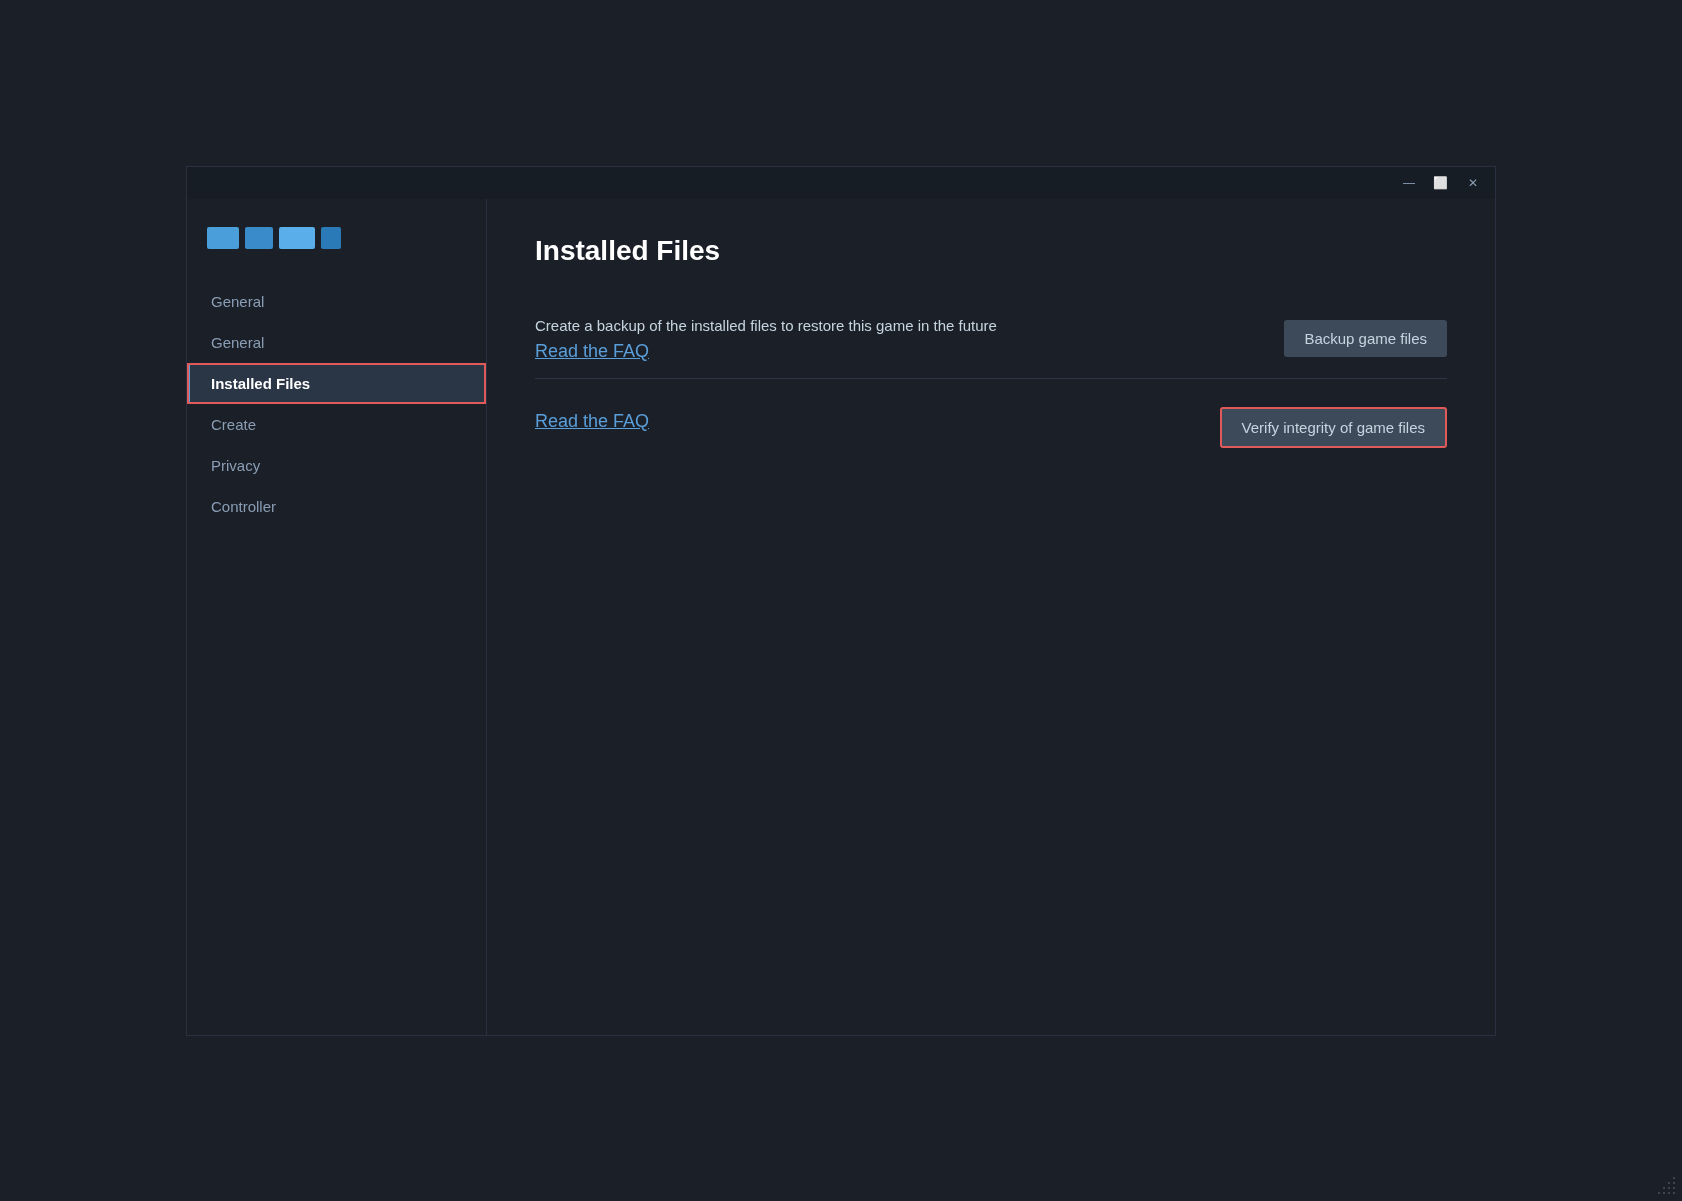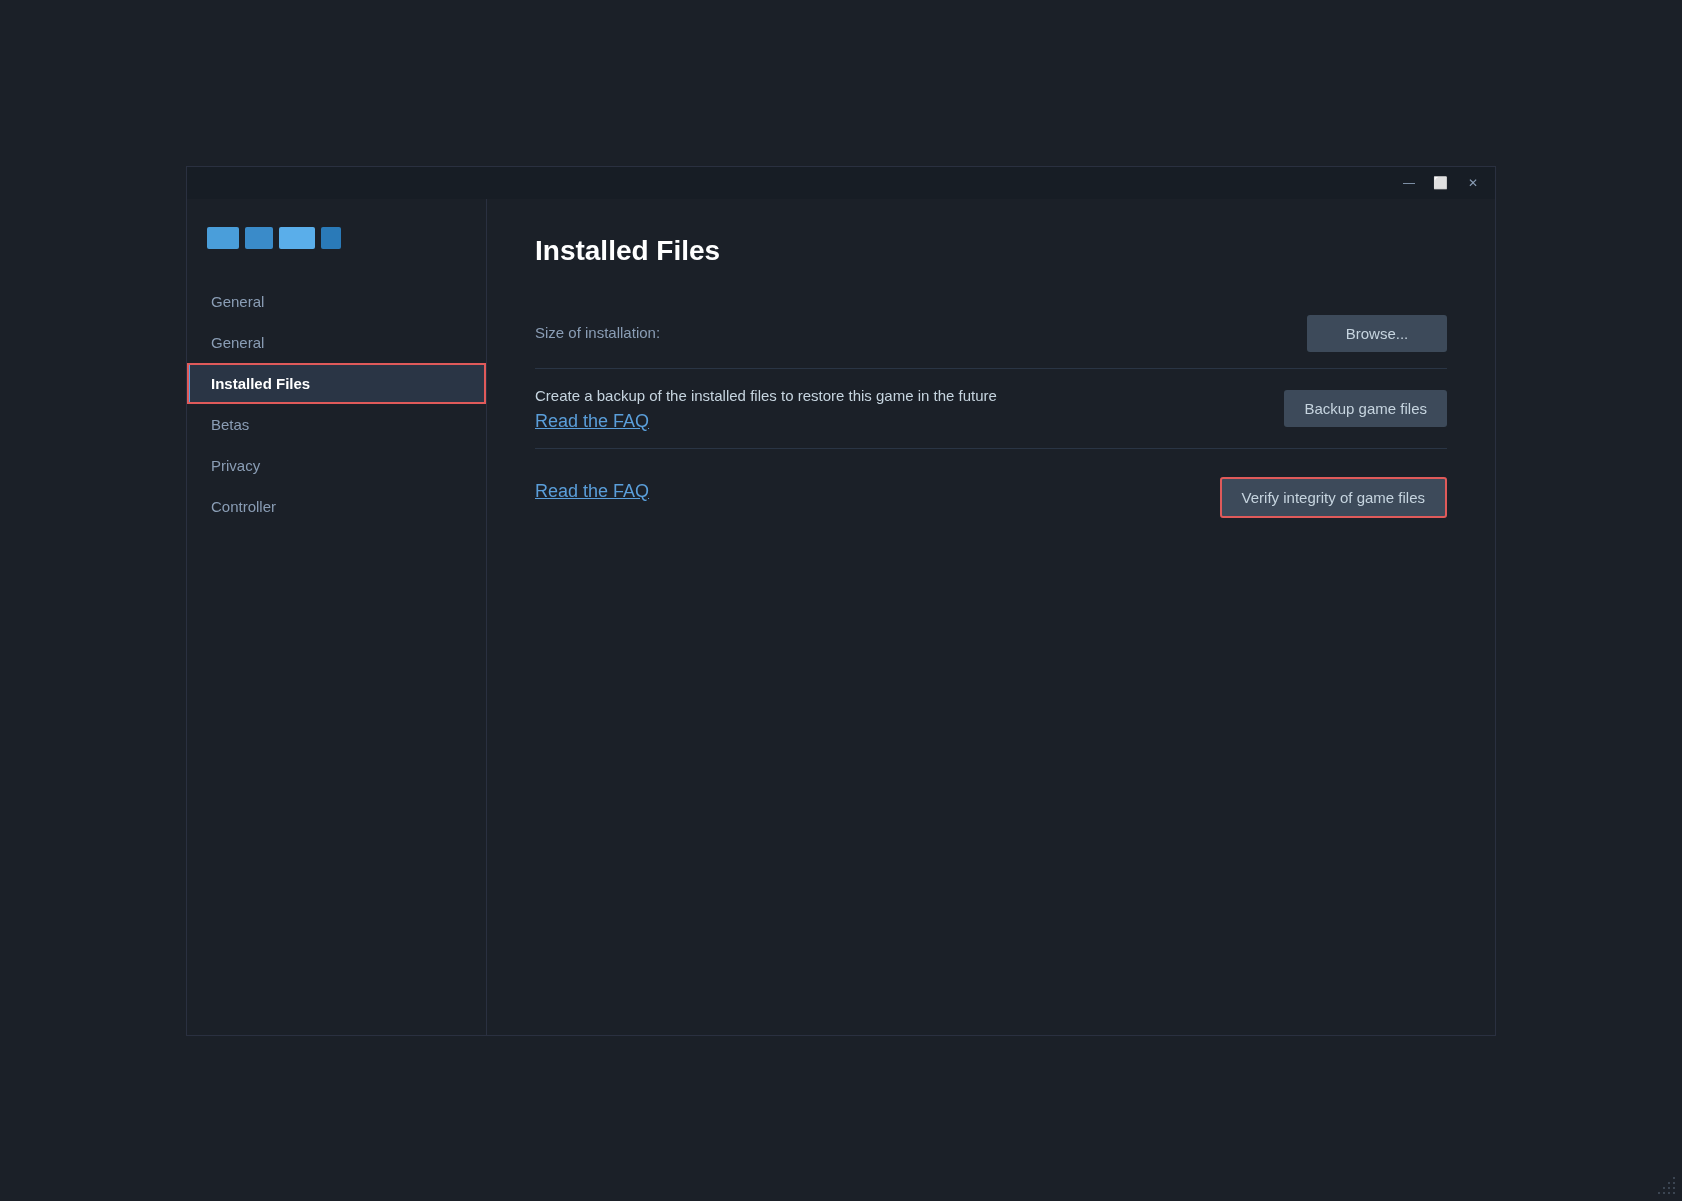--- a/index.html
+++ b/index.html
@@ -272,35 +272,29 @@
         </div>
       </div>
 
       <nav class="sidebar-nav">
         <div class="nav-item">General</div>
         <div class="nav-item">General</div>
         <div class="nav-item-wrapper">
           <div class="nav-item active">Installed Files</div>
           <div class="active-outline"></div>
         </div>
-        <div class="nav-item">Betas</div>
+        <div class="nav-item">Create</div>
         <div class="nav-item">Privacy</div>
         <div class="nav-item">Controller</div>
       </nav>
     </div>
 
     <div class="content">
       <h1 class="page-title">Installed Files</h1>
 
-      <div class="row">
-        <div class="row-info">
-          <span class="row-label">Size of installation:</span>
-        </div>
-        <button class="btn">Browse...</button>
-      </div>
 
       <div class="row">
         <div class="row-info">
           <p class="row-description">Create a backup of the installed files to restore this game in the future</p>
           <a class="row-link">Read the FAQ</a>
         </div>
         <button class="btn">Backup game files</button>
       </div>
 
       <div class="row">

